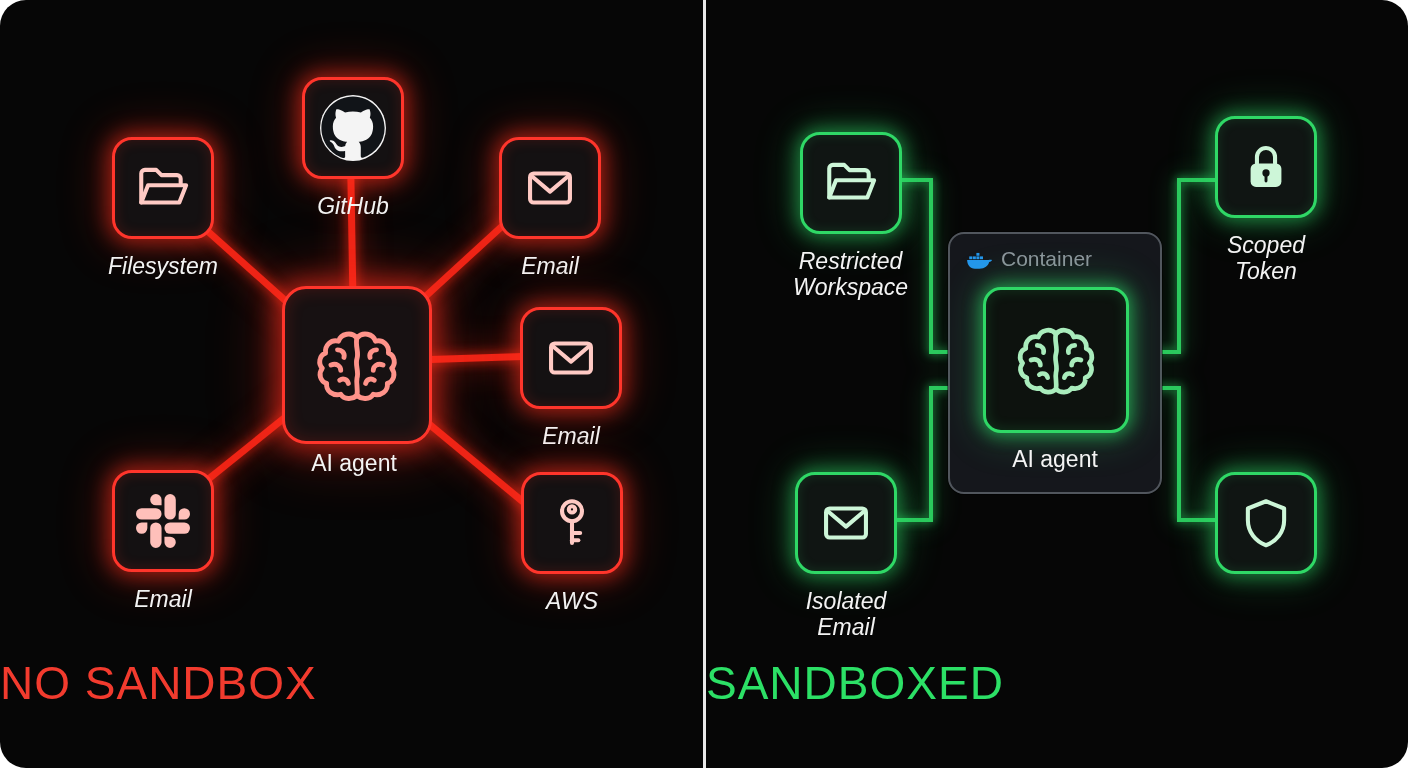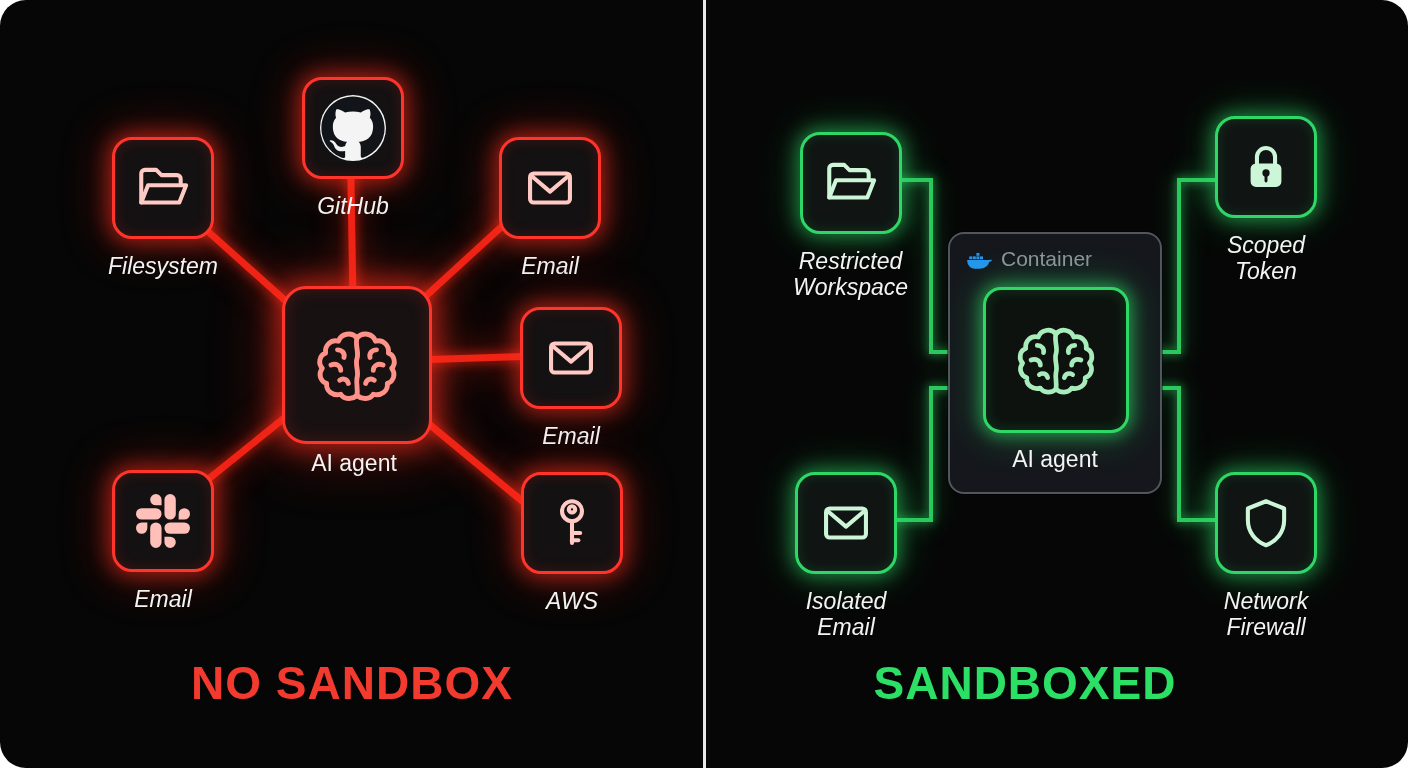--- a/index.html
+++ b/index.html
@@ -14,21 +14,21 @@
   .red .box{border:3px solid #ff352b;box-shadow:0 0 20px 4px rgba(255,45,28,.55),0 0 46px 10px rgba(255,45,28,.22),inset 0 0 14px rgba(255,45,28,.18);}
   .green .box{background:#101513;border:3px solid #2fd866;box-shadow:0 0 18px 3px rgba(46,224,106,.5),0 0 40px 8px rgba(46,224,106,.2),inset 0 0 12px rgba(46,224,106,.15);}
   .label{margin-top:14px;font-size:23px;line-height:26px;color:#f3f3f3;text-align:center;white-space:pre-line;width:max-content;font-style:italic;}
   .agent-box{position:absolute;left:282px;top:286px;width:144px;height:152px;border-radius:24px;background:#171112;border:3px solid #ff352b;display:flex;align-items:center;justify-content:center;box-shadow:0 0 26px 6px rgba(255,45,28,.6),0 0 60px 14px rgba(255,45,28,.25),inset 0 0 18px rgba(255,45,28,.2);}
   .agent-label-left{position:absolute;left:282px;top:450px;width:144px;text-align:center;font-size:23px;color:#f3f3f3;}
   .container-box{position:absolute;left:948px;top:232px;width:210px;height:258px;border-radius:16px;background:#15171c;border:2px solid #51565d;box-shadow:0 0 0 1px rgba(0,0,0,.4);}
   .container-header{display:flex;align-items:center;gap:9px;padding:13px 16px 0 16px;}
   .container-header .txt{font-size:21px;color:#8d949c;}
   .inner-agent{position:absolute;left:33px;top:53px;width:140px;height:140px;border-radius:18px;background:#0d120e;border:3px solid #2fd866;display:flex;align-items:center;justify-content:center;box-shadow:0 0 16px 3px rgba(46,224,106,.55),0 0 36px 8px rgba(46,224,106,.22),inset 0 0 14px rgba(46,224,106,.18);}
   .inner-agent-label{position:absolute;left:0;top:212px;width:210px;text-align:center;font-size:23px;color:#f3f3f3;}
-  .title{position:absolute;top:656px;font-size:46px;font-weight:700;letter-spacing:1px;text-align:center;}
+  .title{position:absolute;top:656px;font-size:46px;font-weight:400;letter-spacing:1px;text-align:left;}
   .title-red{left:0;width:704px;color:#f23b2e;}
   .title-green{left:706px;width:638px;color:#2ce066;}
   .ic-red{stroke:#ffcac4;fill:none;stroke-width:4.5;stroke-linecap:round;stroke-linejoin:round;}
   .ic-green{stroke:#cdf6d8;fill:none;stroke-width:4.5;stroke-linecap:round;stroke-linejoin:round;}
   .brain-red{stroke:#ff938a;fill:none;stroke-width:4.5;stroke-linecap:round;stroke-linejoin:round;}
   .brain-green{stroke:#a9ecbc;fill:none;stroke-width:4.5;stroke-linecap:round;stroke-linejoin:round;}
 </style>
 </head>
 <body>
 
@@ -182,22 +182,20 @@
       <div class="label">Isolated
 Email</div>
     </div>
 
     <div class="node green" style="left:1215px;top:472px;">
       <div class="box">
         <svg width="58" height="58" viewBox="0 0 64 64" class="ic-green">
           <path d="M32 8 L52 16 v13 c0 13-8.5 23.5-20 27.5 C20.5 52.5 12 42 12 29 V16 Z"></path>
         </svg>
       </div>
-      <div class="label">Network
-Firewall</div>
     </div>
 
     <div class="container-box">
       <div class="container-header">
         <svg width="26" height="22" viewBox="0 0 24 20">
           <g fill="#2496ed">
             <rect x="3" y="7.6" width="2.8" height="2.6"></rect>
             <rect x="6.3" y="7.6" width="2.8" height="2.6"></rect>
             <rect x="9.6" y="7.6" width="2.8" height="2.6"></rect>
             <rect x="12.9" y="7.6" width="2.8" height="2.6"></rect>

